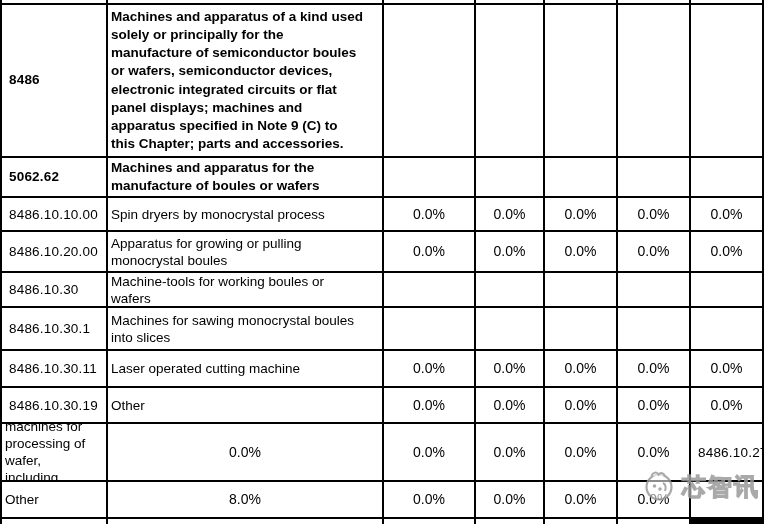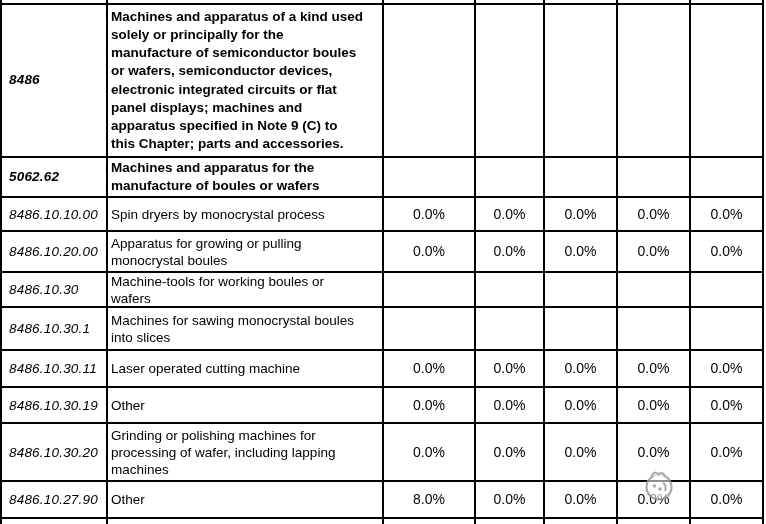--- a/index.html
+++ b/index.html
@@ -14,21 +14,21 @@
     grid-template-rows:3px 151px 38px 32px 39px 33px 41px 35px 34px 56px 35px 9px;
     gap:2px;
     background:#000;
     border-left:2px solid #000;
     border-right:2px solid #000;
   }
   .cell{
     background:#fff;display:flex;align-items:center;
     font-size:13.5px;line-height:17px;overflow:hidden;
   }
-  .code{padding-left:7px;padding-right:2px;letter-spacing:0.2px;font-style:italic;}
+  .code{padding-left:7px;padding-right:2px;letter-spacing:0.2px;}
   .desc{padding-left:3px;padding-right:18px;}
   .rate{justify-content:center;font-size:14px;}
   .bold{font-weight:bold;line-height:18.2px;}
   .watermark{
     position:absolute;left:641px;top:468px;z-index:5;
     display:flex;align-items:center;gap:5px;
     opacity:0.85;pointer-events:none;
   }
   .wm-text{
     font-family:"DejaVu Sans",sans-serif;
@@ -109,21 +109,20 @@
     <div class="cell rate">0.0%</div>
 
     <div class="cell code">8486.10.30.19</div>
     <div class="cell desc">Other</div>
     <div class="cell rate">0.0%</div>
     <div class="cell rate">0.0%</div>
     <div class="cell rate">0.0%</div>
     <div class="cell rate">0.0%</div>
     <div class="cell rate">0.0%</div>
 
-    <div class="cell code">8486.10.30.20</div>
     <div class="cell desc">Grinding or polishing machines for processing of wafer, including lapping machines</div>
     <div class="cell rate">0.0%</div>
     <div class="cell rate">0.0%</div>
     <div class="cell rate">0.0%</div>
     <div class="cell rate">0.0%</div>
     <div class="cell rate">0.0%</div>
 
     <div class="cell code">8486.10.27.90</div>
     <div class="cell desc">Other</div>
     <div class="cell rate">8.0%</div>
@@ -145,14 +144,15 @@
   <div class="watermark">
     <span>
       <svg width="36" height="34" viewBox="0 0 36 34">
         <circle cx="18" cy="19" r="12.5" fill="rgba(255,255,255,0.65)" stroke="#9b9b9b" stroke-width="2.2"></circle>
         <path d="M10.5 8 c1.5 -4 5.5 -4.5 7 -1.5 c2.5 -3 6.5 -1 6 2.5" fill="rgba(255,255,255,0.6)" stroke="#9b9b9b" stroke-width="2"></path>
         <circle cx="13.5" cy="18" r="1.8" fill="#9b9b9b"></circle>
         <circle cx="19" cy="21" r="1.8" fill="#9b9b9b"></circle>
         <path d="M22 15 q4 2 2 8" fill="none" stroke="#9b9b9b" stroke-width="2"></path>
       </svg>
     </span>
+    <span class="wm-text">芯智讯</span>
   </div>
 </div>
 
 </body></html>

